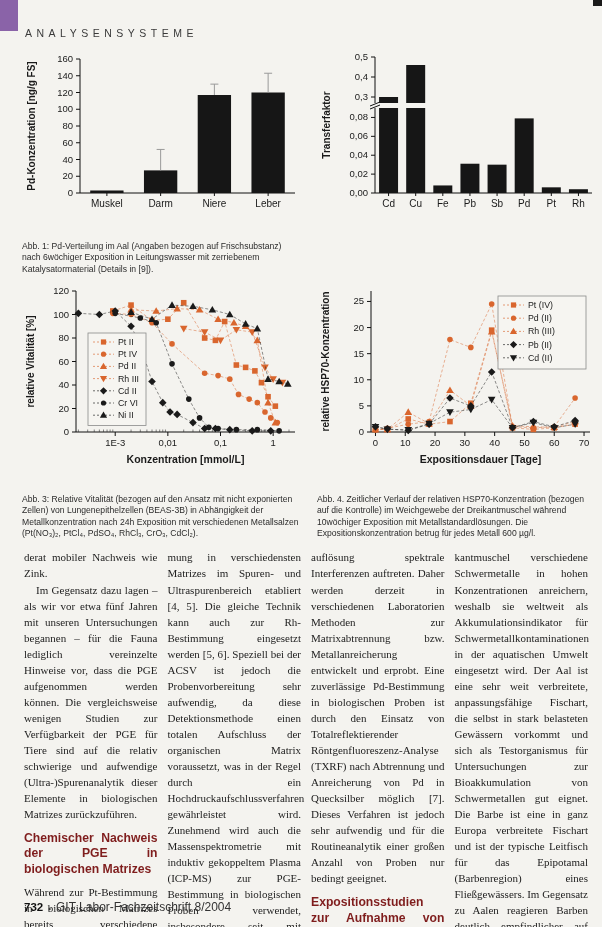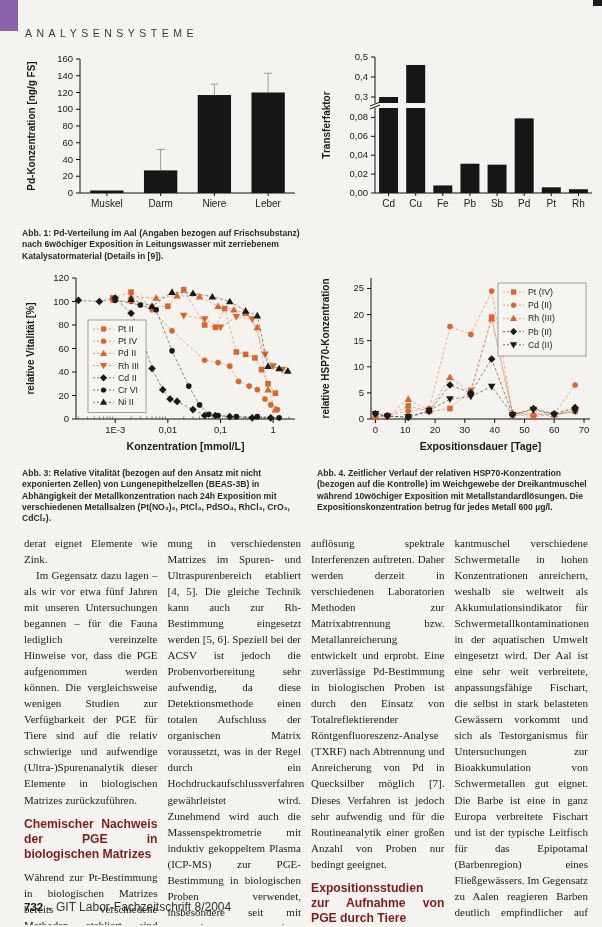--- a/index.html
+++ b/index.html
@@ -5,22 +5,22 @@
   html,body{margin:0;padding:0;background:#d8d8d8;}
   .page{position:relative;width:602px;height:927px;background:#f4f3ef;overflow:hidden;
         font-family:"Liberation Serif",serif;color:#222;}
   .accent{position:absolute;left:0;top:0;width:18px;height:31px;background:#8a63a8;}
   .corner{position:absolute;right:0;top:0;width:9px;height:6px;background:#1a1a1a;}
   .header{padding:27px 0 0 25px;font-family:"Liberation Sans",sans-serif;font-size:10.5px;
           letter-spacing:4.5px;color:#3a3a3a;}
   .figs{display:flex;gap:12px;padding:8px 10px 0 22px;}
   .fig{width:285px;margin:0;}
   .fig svg{display:block;}
-  figcaption{font-family:"Liberation Sans",sans-serif;font-size:8.6px;font-weight:700;
-             color:#2b2b2b;line-height:1.32;margin-top:3px;padding-right:4px;}
+  figcaption{font-family:"Liberation Sans",sans-serif;font-size:8.6px;font-weight:400;
+             color:#2b2b2b;line-height:1.32;margin-top:16px;padding-right:4px;}
   .columns{display:flex;gap:10px;padding:10px 14px 0 24px;height:390px;overflow:hidden;
            text-align:justify;font-size:11px;line-height:1.46;}
   .col{flex:1;min-width:0;}
   .col p{margin:0;}
   .col p.indent{text-indent:12px;}
   .col h3{font-family:"Liberation Sans",sans-serif;font-size:12.2px;line-height:1.25;
           margin:9px 0 7px 0;color:#7f1d1d;}
   .footer{position:absolute;left:24px;bottom:13px;display:flex;align-items:baseline;gap:5px;
           font-family:"Liberation Sans",sans-serif;}
   .footer .num{font-weight:700;font-size:11.5px;color:#111;}
@@ -420,21 +420,21 @@
           <line x1="186" y1="74.8" x2="207" y2="74.8" stroke="#1a1a1a" stroke-width="0.9" stroke-dasharray="2,2" opacity="0.7"></line>
           <polygon points="196.5,78.39999999999999 200.1,72.2 192.9,72.2" fill="#1a1a1a"></polygon>
           <text x="211" y="77.8" font-family="&quot;Liberation Sans&quot;,sans-serif" fill="#1a1a1a" font-size="8.8">Cd (II)</text>
         </svg>
       <figcaption>Abb. 4. Zeitlicher Verlauf der relativen HSP70-Konzentration (bezogen auf die Kontrolle) im Weichgewebe der Dreikantmuschel während 10wöchiger Exposition mit Metallstandardlösungen. Die Expositionskonzentration betrug für jedes Metall 600 µg/l.</figcaption>
     </figure>
   </div>
 
   <div class="columns">
     <div class="col">
-      <p>derat eignet Elemente wie Zink.</p>
+      <p>derat mobiler Nachweis wie Zink.</p>
       <p class="indent">Im Gegensatz dazu lagen – als wir vor etwa fünf Jahren mit unseren Untersuchungen begannen – für die Fauna lediglich vereinzelte Hinweise vor, dass die PGE aufgenommen werden können. Die vergleichsweise wenigen Studien zur Verfügbarkeit der PGE für Tiere sind auf die relativ schwierige und aufwendige (Ultra-)Spurenanalytik dieser Elemente in biologischen Matrizes zurückzuführen.</p>
       <h3>Chemischer Nachweis der PGE in biologischen Matrizes</h3>
       <p>Während zur Pt-Bestimmung in biologischen Matrizes bereits verschiedene Methoden etabliert sind (Überblick in [3]), ist die Pd- und Rh-Analyse in biologischen Proben noch relativ problematisch. Seit vielen Jahren hat sich die adsorptive Strippingvoltammetrie (ACSV) zur Pt-Bestim-</p>
     </div>
     <div class="col">
       <p>mung in verschiedensten Matrizes im Spuren- und Ultraspurenbereich etabliert [4, 5]. Die gleiche Technik kann auch zur Rh-Bestimmung eingesetzt werden [5, 6]. Speziell bei der ACSV ist jedoch die Probenvorbereitung sehr aufwendig, da diese Detektionsmethode einen totalen Aufschluss der organischen Matrix voraussetzt, was in der Regel durch ein Hochdruckaufschlussverfahren gewährleistet wird. Zunehmend wird auch die Massenspektrometrie mit induktiv gekoppeltem Plasma (ICP-MS) zur PGE-Bestimmung in biologischen Proben verwendet, insbesondere seit mit hochauflösenden Sektorfeld-Geräten (SF-ICP-MS) viele Masseninterferenzen eliminiert werden können [3]. Für die Pd-Analytik in geringen Mengen biologischer Proben lässt sich hingegen selbst die SF-ICP-MS nicht problemlos zum Einsatz bringen, da hier trotz Hoch-</p>
     </div>
     <div class="col">
       <p>auflösung spektrale Interferenzen auftreten. Daher werden derzeit in verschiedenen Laboratorien Methoden zur Matrixabtrennung bzw. Metallanreicherung entwickelt und erprobt. Eine zuverlässige Pd-Bestimmung in biologischen Proben ist durch den Einsatz von Totalreflektierender Röntgenfluoreszenz-Analyse (TXRF) nach Abtrennung und Anreicherung von Pd in Quecksilber möglich [7]. Dieses Verfahren ist jedoch sehr aufwendig und für die Routineanalytik einer großen Anzahl von Proben nur bedingt geeignet.</p>
       <h3>Expositionsstudien zur Aufnahme von PGE durch Tiere</h3>

